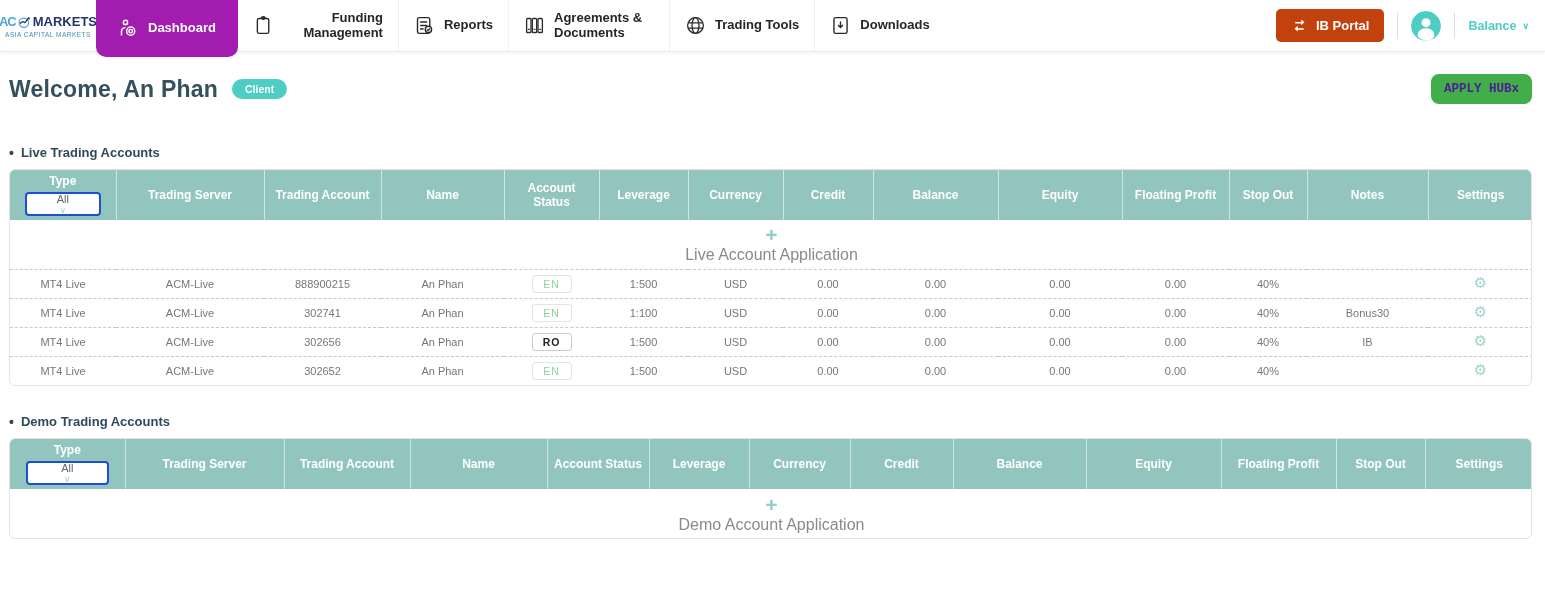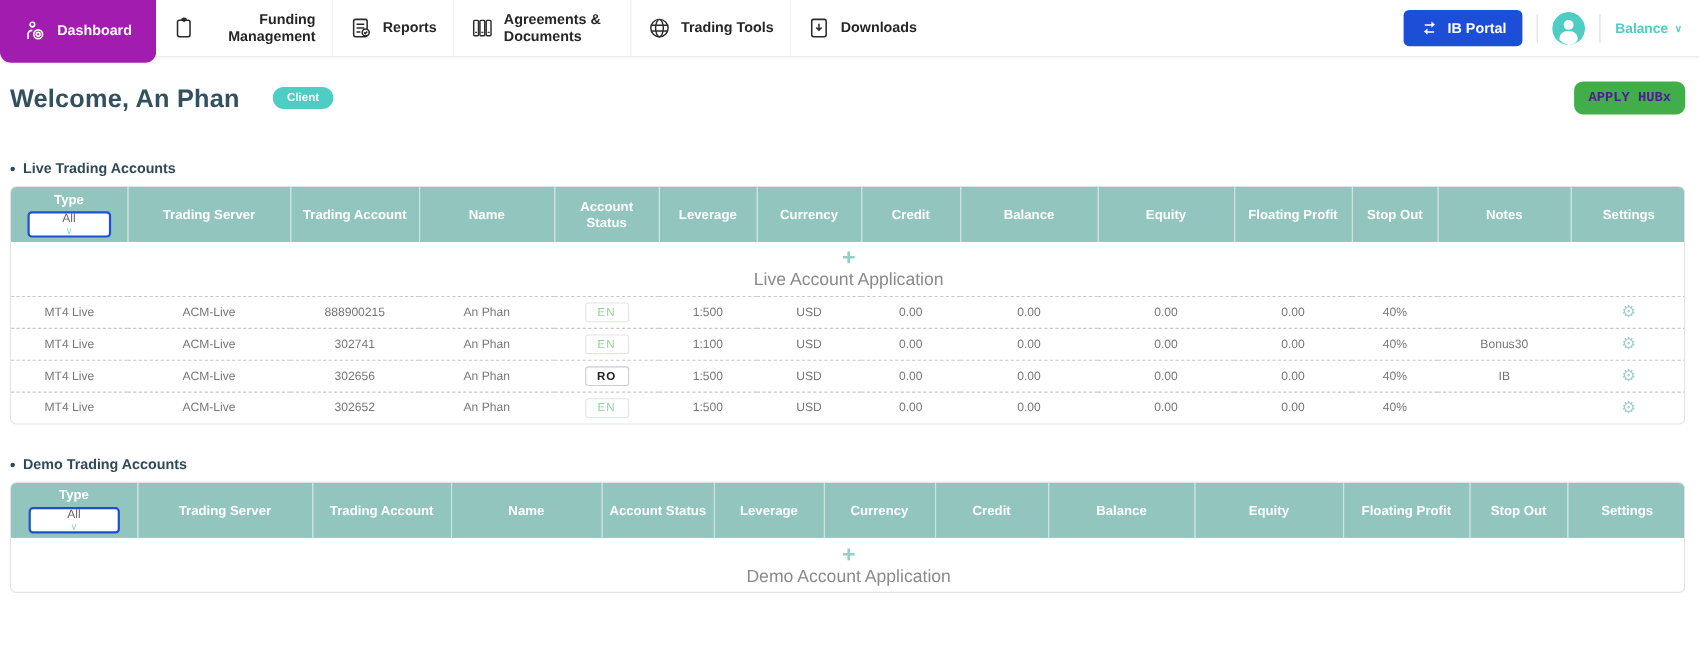--- a/index.html
+++ b/index.html
@@ -22,33 +22,33 @@
     font-size:13px; font-weight:700; color:#262626; border-left:1px solid #f1f1f1; background:#fff; }
   .nav-item:first-child { border-left:none; }
   .nav-item .nav-label { line-height:1.15; max-width:100px; }
   .nav-item.active { background:#a21caf; color:#fff; border-left:none;
     align-self:flex-start; height:57px; border-radius:0 0 10px 10px; padding:0 22px; }
   .nav-item.active + .nav-item { border-left:none;text-align:right; }
   .nav-icon { display:flex; align-items:center; color:#2b2b2b; }
   .nav-item.active .nav-icon { color:#fff; }
 
   .topbar-right { margin-left:auto; display:flex; align-items:center; gap:13px; padding-right:16px; }
-  .ib-portal { background:#1d4ed8; color:#fff; border:none; border-radius:5px;
+  .ib-portal { background:#c2410c; color:#fff; border:none; border-radius:5px;
     padding:8px 15px; font-size:13px; font-weight:700; display:flex; align-items:center;
     gap:8px; cursor:pointer; font-family:inherit; }
   .vdiv { width:1px; height:26px; background:#ddd; }
   .avatar { width:30px; height:30px; border-radius:50%; overflow:hidden; cursor:pointer;
     display:flex; align-items:center; justify-content:center; }
   .lang { color:#4ecdc4; font-size:12.5px; font-weight:600; display:flex; align-items:center;
     gap:6px; cursor:pointer; }
   .chev { font-size:9px; }
 
   
   .content { padding:0 13px 0 9px; }
-  .welcome-row { display:flex; align-items:center; margin-top:22px;gap:16px; }
+  .welcome-row { display:flex; align-items:center; margin-top:22px; }
   .welcome-title { font-size:23px; font-weight:800; color:#33505e; letter-spacing:.2px; }
   .client-badge { margin-left:14px; background:#4ecdc4; color:#fff; font-size:10.5px;
     font-weight:700; padding:4px 13px; border-radius:999px; }
   .apply-btn { margin-left:auto; background:#42ae4a; color:#4c1d95; font-size:12.5px;
     font-weight:700; padding:8px 13px; border-radius:8px; border:none; cursor:pointer;
     font-family:Liberation Mono, monospace; }
 
   .section-title { margin-top:41px; margin-bottom:9px; font-size:13px; font-weight:800;
     color:#2e4a5a; display:flex; align-items:center; gap:7px; }
   .section-title.demo-title { margin-top:28px; }
@@ -78,20 +78,34 @@
     border-radius:3px; background:#fff; font-size:10.5px; letter-spacing:1px; }
   .status[data-status="en"] { color:#8bd49b; border-color:#e0e6e0; }
   .status[data-status="ro"] { color:#222; font-weight:700; border-color:#ccc; }
   .gear { color:#9ed4cb; font-size:15px; line-height:1; cursor:pointer;
     font-family:"DejaVu Sans", sans-serif; }
 </style>
 </head>
 <body>
 
 <header class="topbar">
+  <div class="logo">
+    <div class="logo-main">
+      <span class="logo-ac">AC</span>
+      <span class="nav-icon">
+        <svg viewBox="0 0 24 24" width="15" height="15" fill="none">
+            <circle cx="11" cy="14" r="7.5" stroke="#4aa3d8" stroke-width="2"></circle>
+            <path d="M5 15l4.5-3 3 2L19 6" stroke="#23366b" stroke-width="2" fill="none"></path>
+            <path d="M19.5 4.5l1.2 4.2-4.2-1z" fill="#23366b"></path>
+          </svg>
+      </span>
+      <span class="logo-name">MARKETS</span>
+    </div>
+    <div class="logo-sub">ASIA CAPITAL MARKETS</div>
+  </div>
 
   <nav class="nav">
     <div class="nav-item active">
       <span class="nav-icon">
         <svg viewBox="0 0 24 24" width="21" height="21" fill="none" stroke="currentColor" stroke-width="1.7">
             <circle cx="8.5" cy="5" r="2.4"></circle>
             <path d="M4 20v-4.5C4 12.6 5.8 11 8.5 11"></path>
             <circle cx="14.5" cy="15" r="4.6"></circle>
             <circle cx="14.5" cy="15" r="2"></circle>
           </svg>

